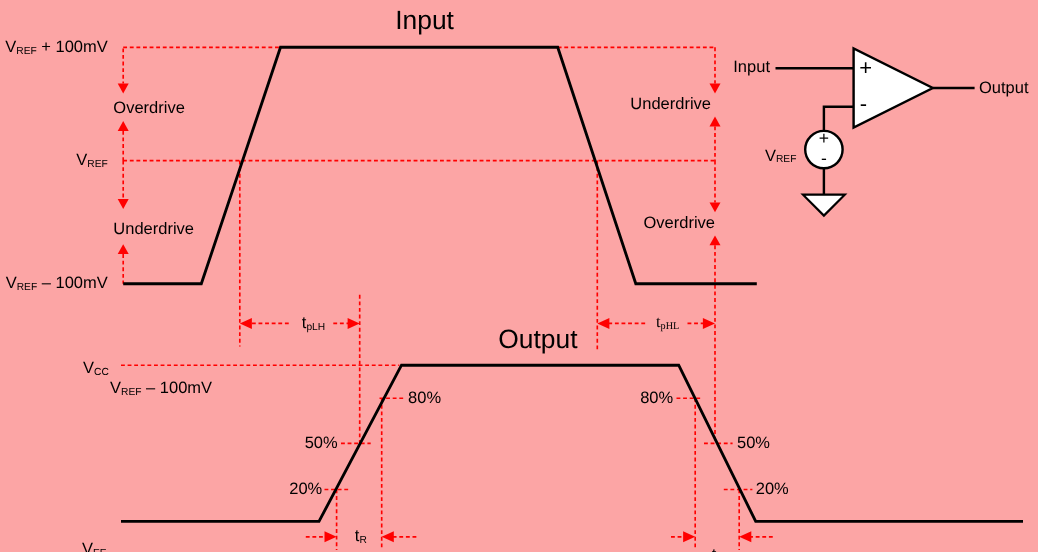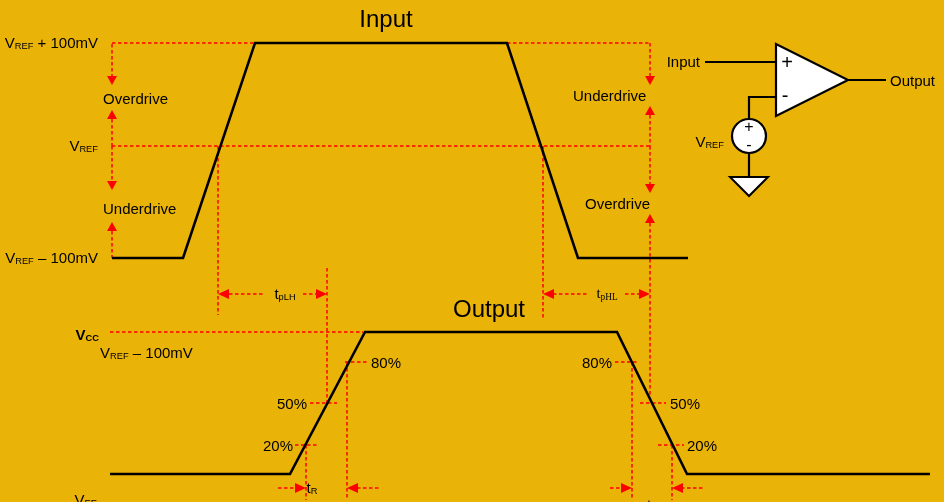--- a/index.html
+++ b/index.html
@@ -1,17 +1,17 @@
 <!DOCTYPE html>
 <html><head>
 <meta charset="utf-8">
 <style>
   html,body { margin:0; padding:0; background:#fff; }
   .stage {
-    position:relative; width:944px; height:502px; background:#eab308;
+    position:relative; width:944px; height:502px; background:#fca5a5;
     font-family:"Liberation Sans", sans-serif; color:#000; overflow:hidden;
   }
   .stage svg { position:absolute; left:0; top:0; }
   .lbl {
     position:absolute; white-space:nowrap; font-size:15px; line-height:1;
     transform:translateY(-50%);
   }
   .lbl.cc { transform:translate(-50%,-50%); }
   .title {
     position:absolute; white-space:nowrap; font-size:24px; line-height:1;
@@ -90,36 +90,36 @@
   <div class="lbl" style="left:573px; top:95px;"><span>Underdrive</span></div>
   <div class="lbl" style="left:585px; top:203px;"><span>Overdrive</span></div>
 
   <div class="lbl cc" style="left:285px; top:294px;">
     <span>t</span><sub>pLH</sub>
   </div>
   <div class="lbl cc" style="left:607px; top:294px;font-family:Liberation Serif, serif;">
     <span>t</span><sub>pHL</sub>
   </div>
 
-  <div class="lbl" style="right:845px; top:335px;font-weight:bold;">
+  <div class="lbl" style="right:845px; top:335px;">
     <span>V</span><sub>CC</sub>
   </div>
   <div class="lbl" style="left:100px; top:353px;">
     <span>V</span><sub>REF</sub><span> – 100mV</span>
   </div>
   <div class="lbl" style="left:371px; top:362px;"><span>80%</span></div>
   <div class="lbl" style="right:637px; top:403px;"><span>50%</span></div>
   <div class="lbl" style="right:651px; top:445px;"><span>20%</span></div>
   <div class="lbl" style="right:332px; top:362px;"><span>80%</span></div>
   <div class="lbl" style="left:670px; top:403px;"><span>50%</span></div>
   <div class="lbl" style="left:687px; top:445px;"><span>20%</span></div>
   <div class="lbl" style="right:847px; top:500px;text-align:right;">
     <span>V</span><sub>EE</sub>
   </div>
-  <div class="lbl cc" style="left:312px; top:488px;">
+  <div class="lbl cc" style="left:328px; top:488px;">
     <span>t</span><sub>R</sub>
   </div>
   <div class="lbl cc" style="left:652px; top:488px;margin-top:17px;">
     <span>t</span><sub>F</sub>
   </div>
 
   <div class="lbl" style="right:244px; top:61px;"><span>Input</span></div>
   <div class="lbl" style="left:890px; top:80px;"><span>Output</span></div>
   <div class="lbl" style="right:220px; top:142px;">
     <span>V</span><sub>REF</sub>

